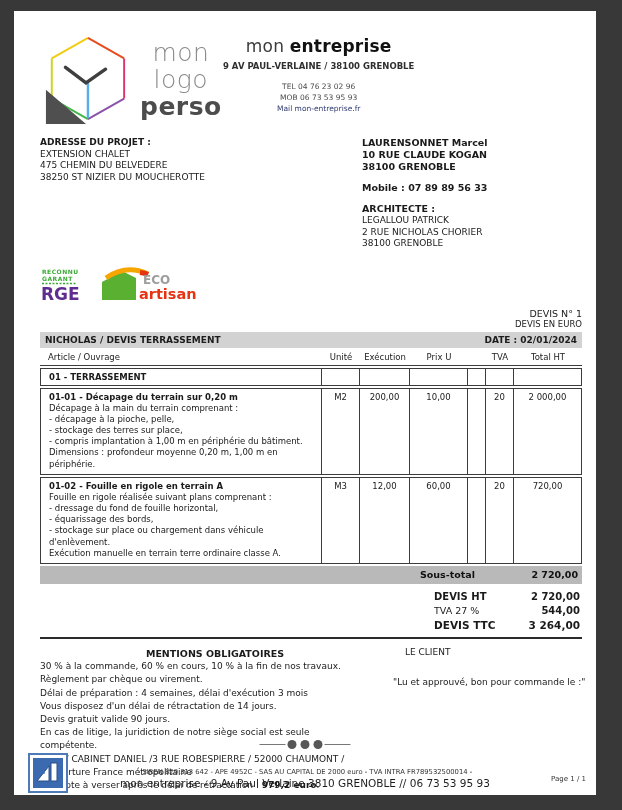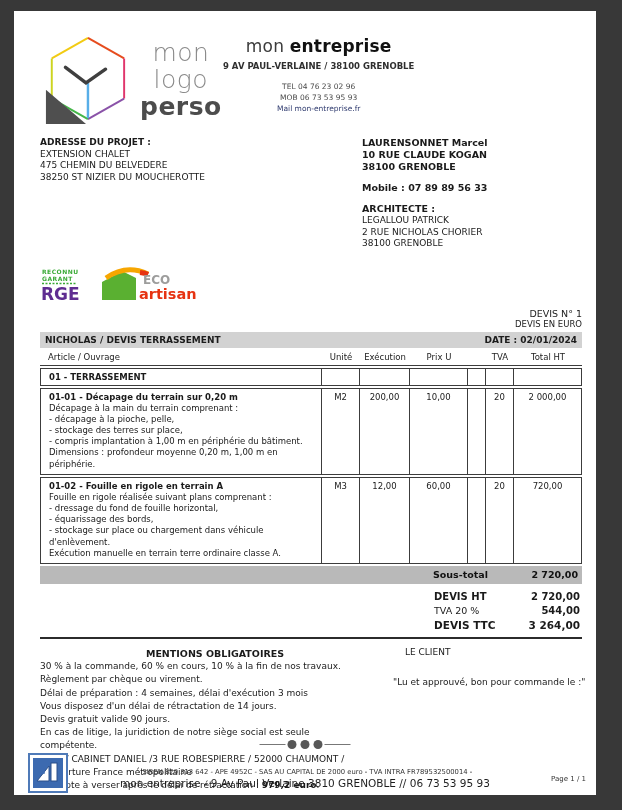--- a/index.html
+++ b/index.html
@@ -43,21 +43,21 @@
   .w-unit { width: 38px; } .w-qty { width: 50px; } .w-price { width: 58px; }
   .w-disc { width: 18px; } .w-tva { width: 28px; } .w-total { width: 68px; }
   .t-row { display: flex; border: 1px solid #3c3c3c; margin-top: 2px; font-size: 8.5px; }
   .c { border-left: 1px solid #3c3c3c; text-align: center; padding-top: 3px; }
   .c-article { flex: 1; text-align: left; border-left: none; padding: 2px 6px 4px 8px; }
   .row-title { font-weight: bold; line-height: 12px; }
   .row-desc div { line-height: 11.2px; }
   .section-row .c-article { font-weight: bold; padding-top: 3px; padding-bottom: 3px; }
 
   .subtotal { margin-top: 2px; height: 18px; background: #b9b9b9; display: flex; align-items: center;
-              justify-content: flex-end; font-weight: bold; font-size: 9.5px; color: #111; }
+              justify-content: flex-end; font-weight: bold; font-size: 9.5px; color: #111; gap: 13px; }
   .subtotal .lab { margin-right: 12px; }
   .subtotal .val { width: 82px; text-align: right; padding-right: 4px; }
 
   .totals { margin-top: 6px; }
   .tot-row { display: flex; justify-content: flex-end; line-height: 14px; }
   .tot-lab { width: 74px; text-align: left; font-size: 10px; font-weight: bold; }
   .tot-val { width: 74px; text-align: right; font-size: 10px; font-weight: bold; padding-right: 2px; }
   .tot-row.mid .tot-lab { font-weight: normal; font-size: 9.5px; }
   .tot-row.big .tot-lab, .tot-row.big .tot-val { font-size: 10.5px; }
 
@@ -231,21 +231,21 @@
       <span class="val">2 720,00</span>
     </div>
   </div>
 
   <div class="totals">
     <div class="tot-row">
       <span class="tot-lab">DEVIS HT</span>
       <span class="tot-val">2 720,00</span>
     </div>
     <div class="tot-row mid">
-      <span class="tot-lab">TVA 20 %</span>
+      <span class="tot-lab">TVA 27 %</span>
       <span class="tot-val">544,00</span>
     </div>
     <div class="tot-row big">
       <span class="tot-lab">DEVIS TTC</span>
       <span class="tot-val">3 264,00</span>
     </div>
   </div>
 
   <div class="rule"></div>
 

